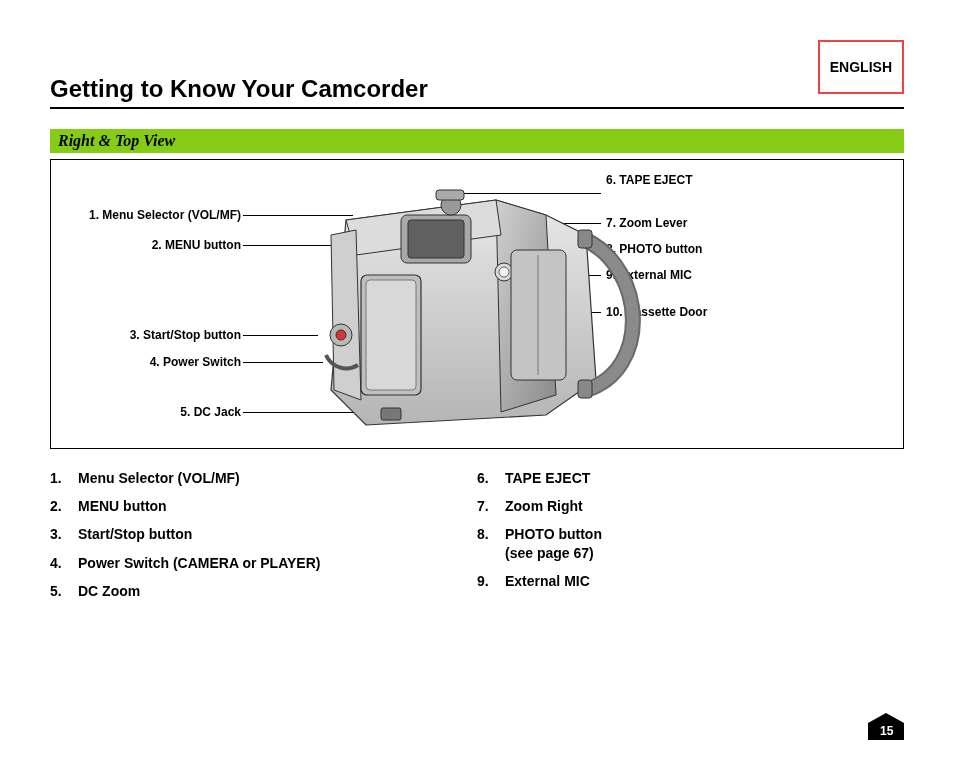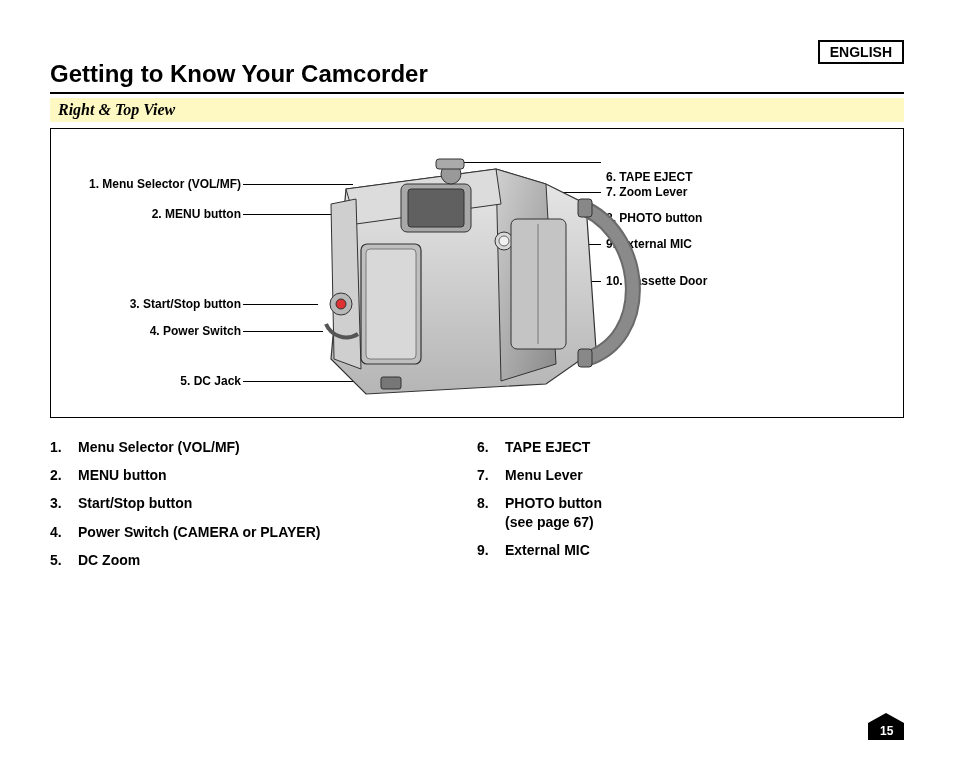--- a/index.html
+++ b/index.html
@@ -15,42 +15,42 @@
     position: absolute;
     left: 50px;
     right: 50px;
     top: 40px;
     bottom: 40px;
   }
   .lang-box {
     position: absolute;
     top: 0;
     right: 0;
-    border: 2px solid #000000;
-    padding: 2px 10px;
+    border: 2px solid #ef4444;
+    padding: 17px 10px;
     font-weight: bold;
     font-size: 14px;
   }
   .title {
     font-size: 24px;
     font-weight: bold;
-    margin-top: 20px;
+    margin-top: 35px;
   }
   .title-underline {
     border-bottom: 2px solid #000;
     margin-top: 4px;
   }
   .subtitle-bar {
-    background: #fef9c3;
+    background: #84cc16;
     font-style: italic;
     font-weight: bold;
     font-family: Georgia, 'Times New Roman', serif;
     font-size: 16px;
     padding: 3px 8px;
-    margin-top: 4px;
+    margin-top: 20px;
   }
   .diagram-box {
     border: 1.5px solid #000;
     margin-top: 6px;
     height: 290px;
     position: relative;
   }
   .diagram-label {
     position: absolute;
     font-size: 12px;
@@ -119,21 +119,21 @@
   <div class="subtitle-bar">Right &amp; Top View</div>
 
   <div class="diagram-box">
 
     <div class="diagram-label label-left" style="right:662px; top:48px;">1. Menu Selector (VOL/MF)</div>
     <div class="diagram-label label-left" style="right:662px; top:78px;">2. MENU button</div>
     <div class="diagram-label label-left" style="right:662px; top:168px;">3. Start/Stop button</div>
     <div class="diagram-label label-left" style="right:662px; top:195px;">4. Power Switch</div>
     <div class="diagram-label label-left" style="right:662px; top:245px;">5. DC Jack</div>
 
-    <div class="diagram-label label-right" style="left:555px; top:41px;">6. TAPE EJECT</div>
+    <div class="diagram-label label-right" style="left:555px; top:13px;">6. TAPE EJECT</div>
     <div class="diagram-label label-right" style="left:555px; top:56px;">7. Zoom Lever</div>
     <div class="diagram-label label-right" style="left:555px; top:82px;">8. PHOTO button</div>
     <div class="diagram-label label-right" style="left:555px; top:108px;">9. External MIC</div>
     <div class="diagram-label label-right" style="left:555px; top:145px;">10. Cassette Door</div>
 
     <div class="leader" style="left:192px; top:55px; width:110px;"></div>
     <div class="leader" style="left:192px; top:85px; width:95px;"></div>
     <div class="leader" style="left:192px; top:175px; width:75px;"></div>
     <div class="leader" style="left:192px; top:202px; width:80px;"></div>
     <div class="leader" style="left:192px; top:252px; width:145px;"></div>
@@ -221,21 +221,21 @@
           <div class="li-txt">DC Zoom</div>
         </div>
     </div>
     <div class="col">
       <div class="li-row">
           <div class="li-num">6.</div>
           <div class="li-txt">TAPE EJECT</div>
         </div>
       <div class="li-row">
           <div class="li-num">7.</div>
-          <div class="li-txt">Menu Lever</div>
+          <div class="li-txt">Zoom Right</div>
         </div>
       <div class="li-row">
           <div class="li-num">8.</div>
           <div class="li-txt"><span>PHOTO button</span><br><span class="li-sub">(see page 67)</span></div>
         </div>
       <div class="li-row">
           <div class="li-num">9.</div>
           <div class="li-txt">External MIC</div>
         </div>
     </div>

